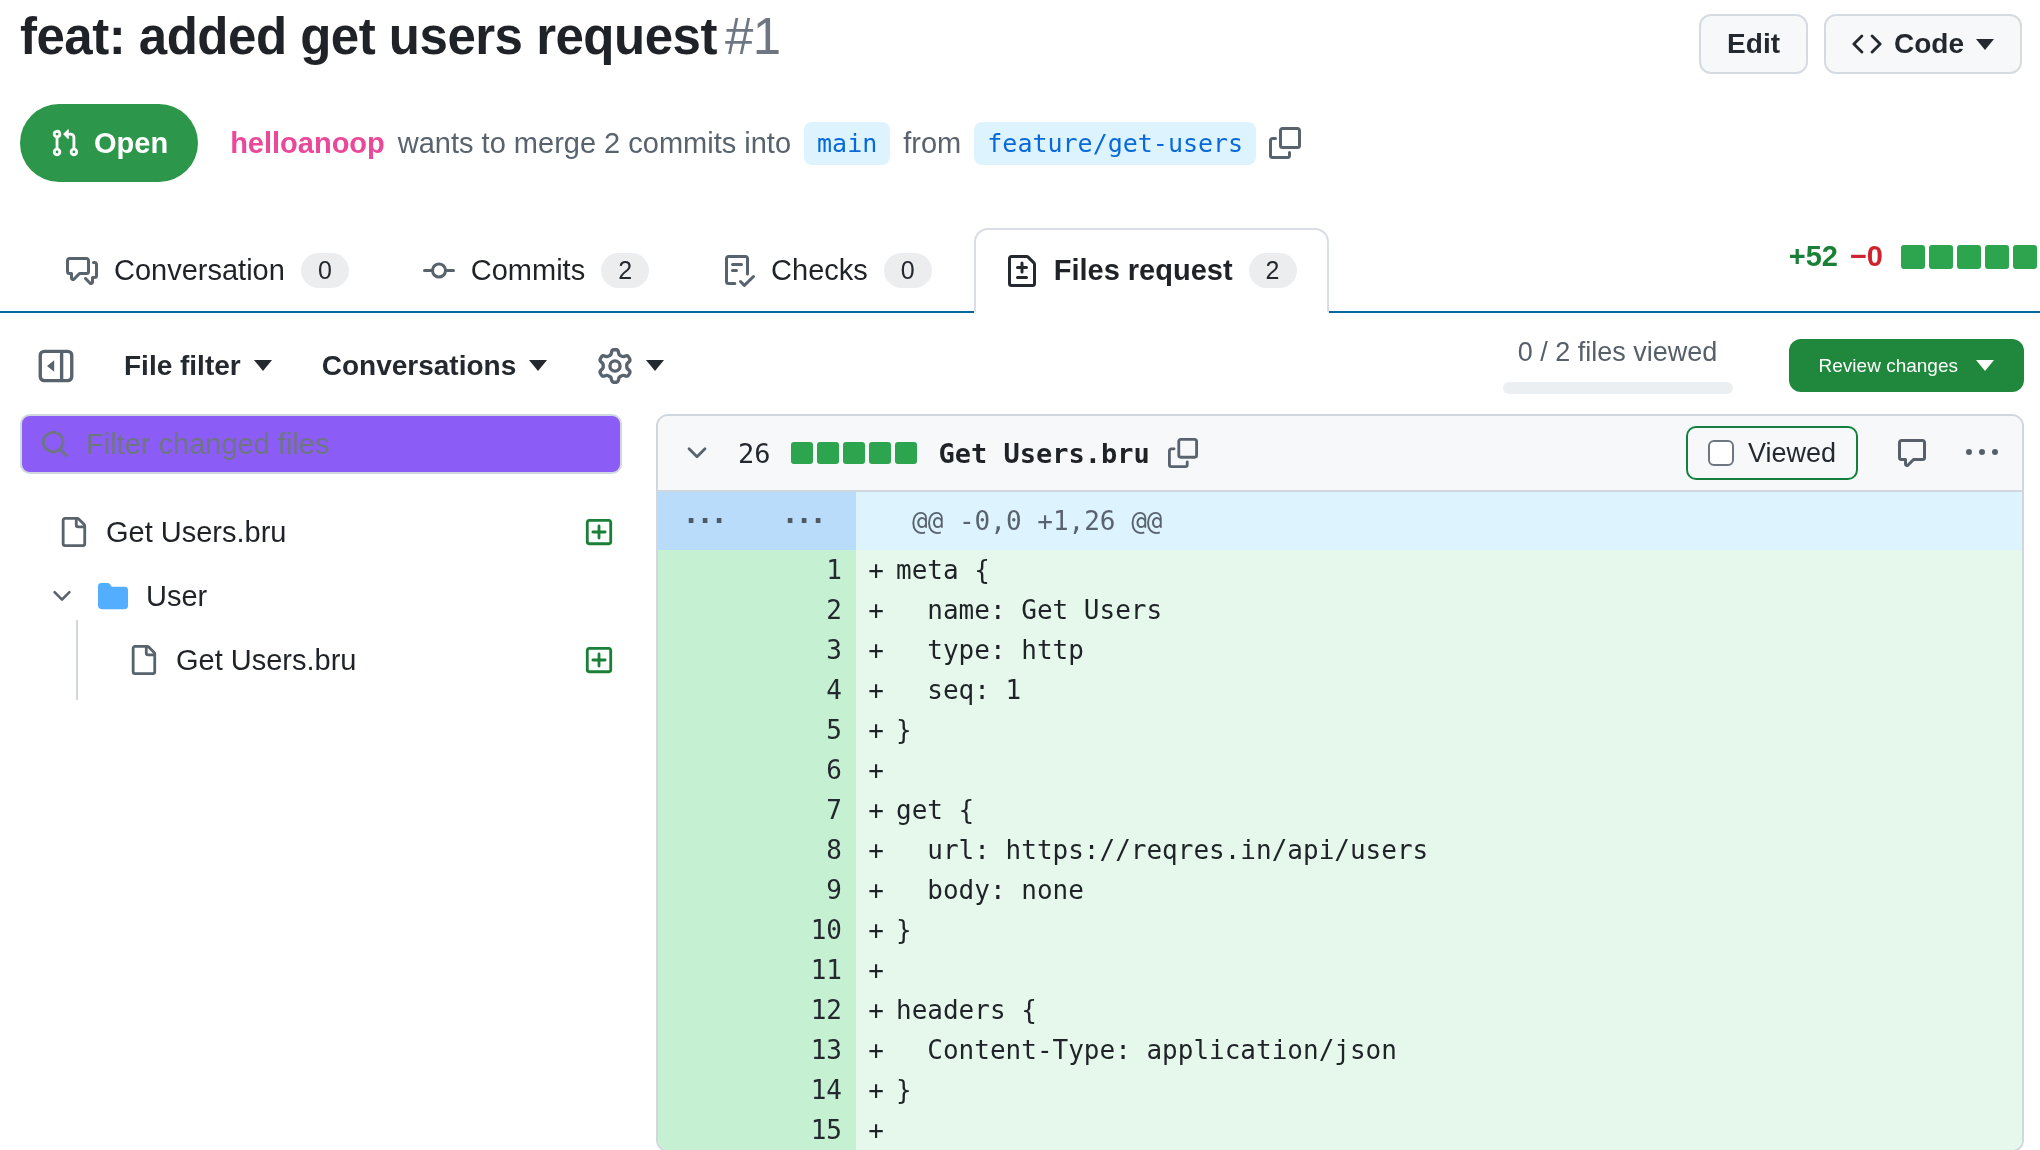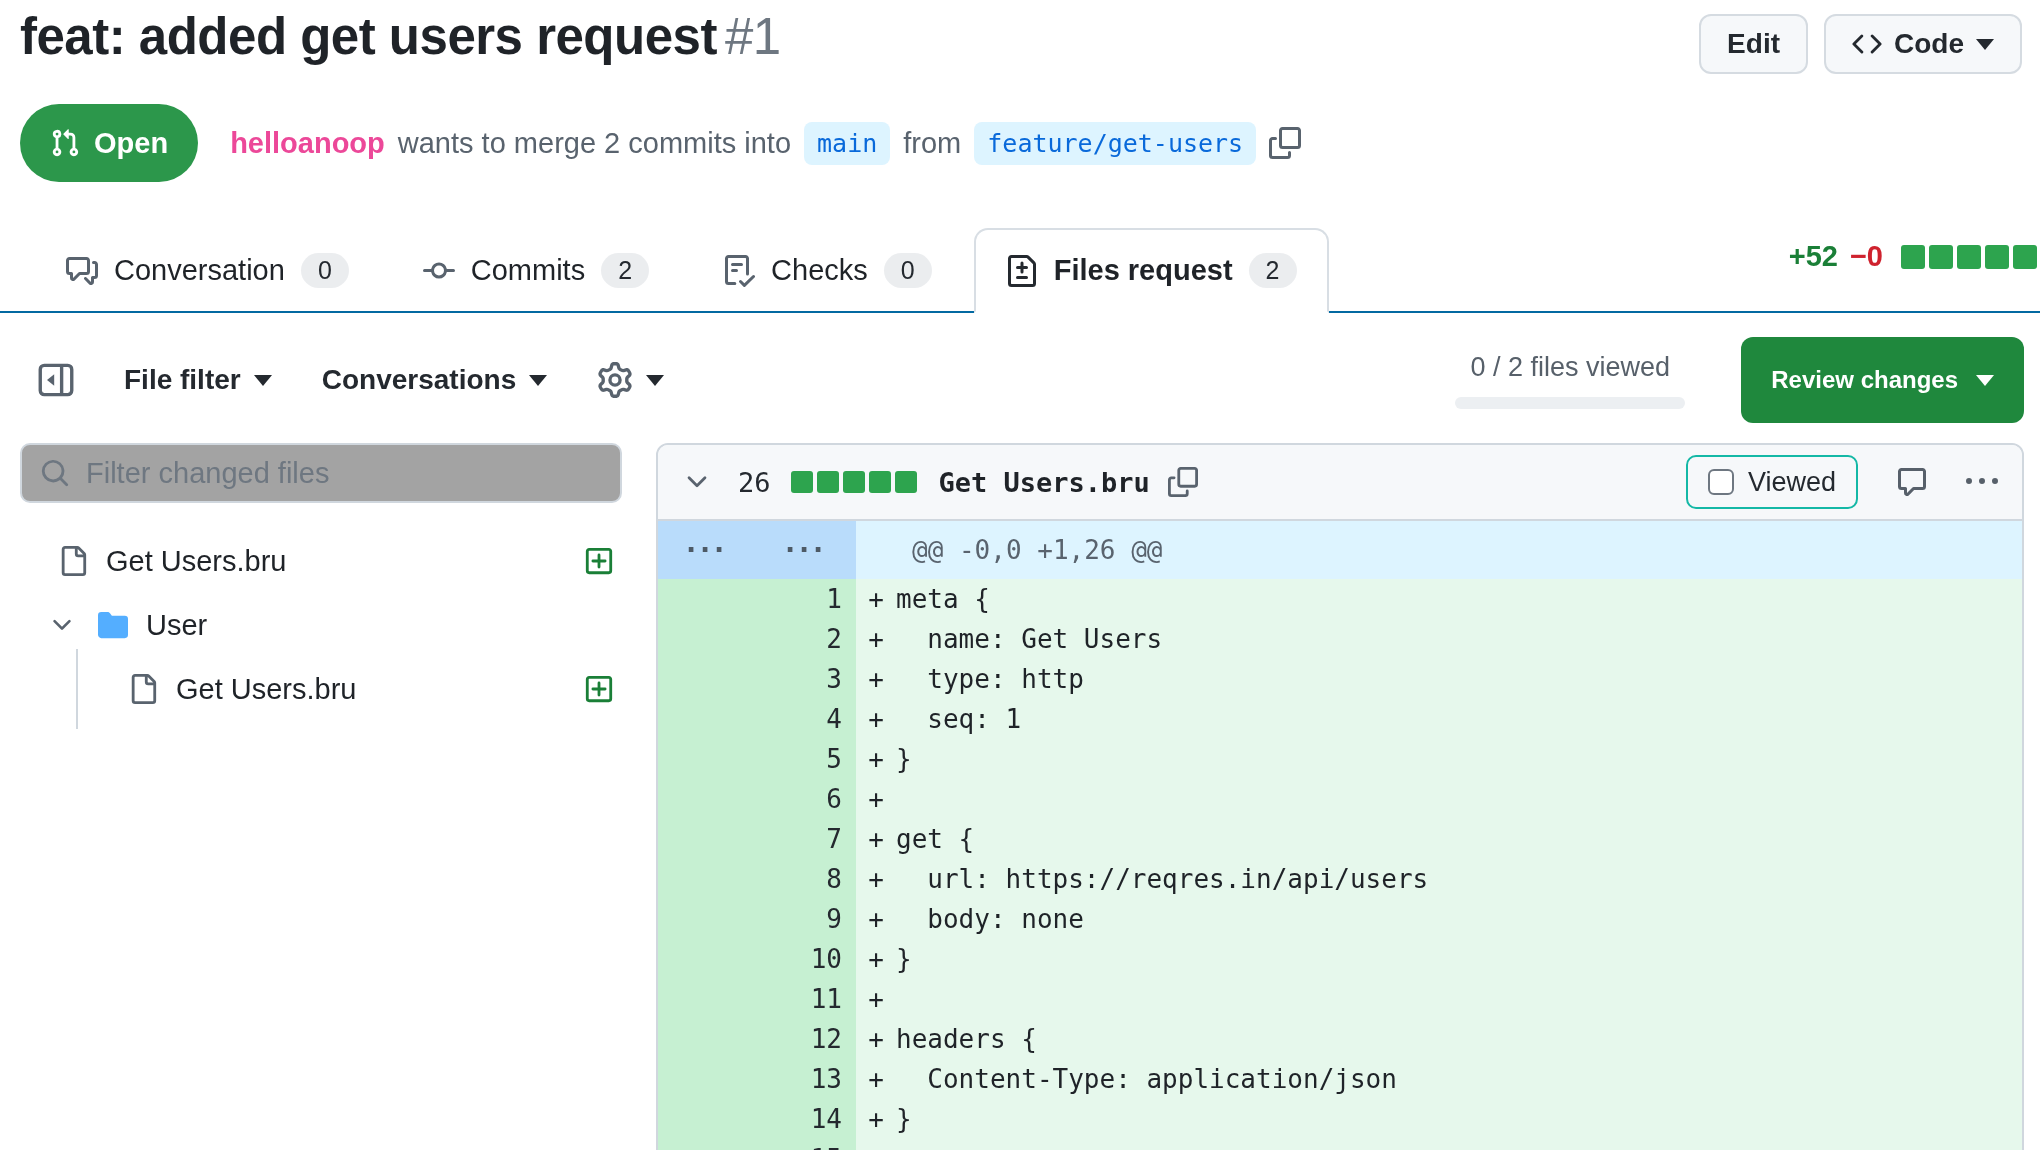--- a/index.html
+++ b/index.html
@@ -54,32 +54,32 @@
   
   .toolbar { display:flex; align-items:center; justify-content:space-between; padding:24px 16px 18px 38px; }
   .toolbar-left { display:flex; align-items:center; gap:50px; }
   .menu-item { display:inline-flex; align-items:center; gap:13px; font-size:28px; color:#24292f; cursor:pointer; background:none; border:none; }
   .bold { font-weight:700; }
   .toolbar-right { display:flex; align-items:center; gap:56px; }
   .files-viewed { display:flex; flex-direction:column; align-items:center; gap:14px; }
   .files-viewed-text { font-size:27px; color:#57606a; }
   .progress { width:100%; min-width:230px; height:12px; border-radius:6px; background:#eceff2; }
   .btn-review {
-    display:inline-flex; align-items:center; gap:18px; height:86px; padding:0 30px;
-    background:#1f883d; border:none; border-radius:12px; color:#fff; font-size:24px; font-weight:700; cursor:pointer;
+    display:inline-flex; align-items:center; gap:18px; height:53px; padding:0 30px;
+    background:#1f883d; border:none; border-radius:12px; color:#fff; font-size:19px; font-weight:400; cursor:pointer;
   }
 
   
   .content { display:flex; align-items:flex-start; gap:34px; padding:2px 16px 0 20px; }
 
   .sidebar { width:602px; flex-shrink:0; }
   .filter-wrap { position:relative; }
   .filter-wrap input {
     width:100%; height:60px; border:2px solid #d0d7de; border-radius:10px;
-    padding:0 20px 0 64px; font-size:29px; color:#1f2328; font-family:"Liberation Sans",sans-serif; outline:none; background:#a3a3a3;
+    padding:0 20px 0 64px; font-size:29px; color:#1f2328; font-family:"Liberation Sans",sans-serif; outline:none; background:#8b5cf6;
   }
   .filter-wrap input::placeholder { color:#6e7781; }
   .search-icon { position:absolute; left:20px; top:15px; color:#6e7781; }
 
   .tree { margin-top:26px; font-size:29px; }
   .tree-row { display:flex; align-items:center; height:64px; position:relative; cursor:pointer; }
   .tree-row .label { margin-left:18px; }
   .spacer { flex:1; }
   .row-file { padding-left:38px; }
   .row-folder { padding-left:28px; }
@@ -92,21 +92,21 @@
 
   
   .diff-panel { flex:1; border:2px solid #d0d7de; border-radius:12px; overflow:hidden; background:#fff; }
   .diff-header { height:76px; background:#f6f8fa; border-bottom:2px solid #d0d7de; display:flex; align-items:center; padding:0 24px; }
   .lines-changed { font-family:"DejaVu Sans Mono",monospace; font-size:27px; color:#24292f; margin-left:26px; }
   .diff-header .blocks { margin-left:20px; }
   .diff-filename { font-family:"DejaVu Sans Mono",monospace; font-size:27px; font-weight:700; color:#1f2328; margin-left:22px; cursor:pointer; }
   .diff-header .copy { margin-left:18px; }
   .viewed-btn {
     display:inline-flex; align-items:center; gap:14px; height:54px; padding:0 20px;
-    border:2px solid #14b8a6; border-radius:10px; background:transparent; font-size:27px; color:#24292f; cursor:pointer;
+    border:2px solid #15803d; border-radius:10px; background:transparent; font-size:27px; color:#24292f; cursor:pointer;
   }
   .checkbox { width:26px; height:26px; border:2px solid #6e7781; border-radius:6px; background:#fff; }
   .hd-icon { margin-left:38px; color:#57606a; }
 
   .hunk-row { display:flex; height:58px; }
   .hunk-gutter { width:198px; flex-shrink:0; background:#b9dcfb; display:flex; align-items:center; }
   .hunk-gutter span { flex:1; text-align:center; color:#4d5a66; font-size:33px; font-weight:700; letter-spacing:3px; line-height:0; }
   .hunk-content { flex:1; background:#ddf4ff; display:flex; align-items:center; padding-left:56px; font-family:"DejaVu Sans Mono",monospace; font-size:26px; color:#59636e; white-space:pre; }
 
   .diff-line { display:flex; height:40px; }

